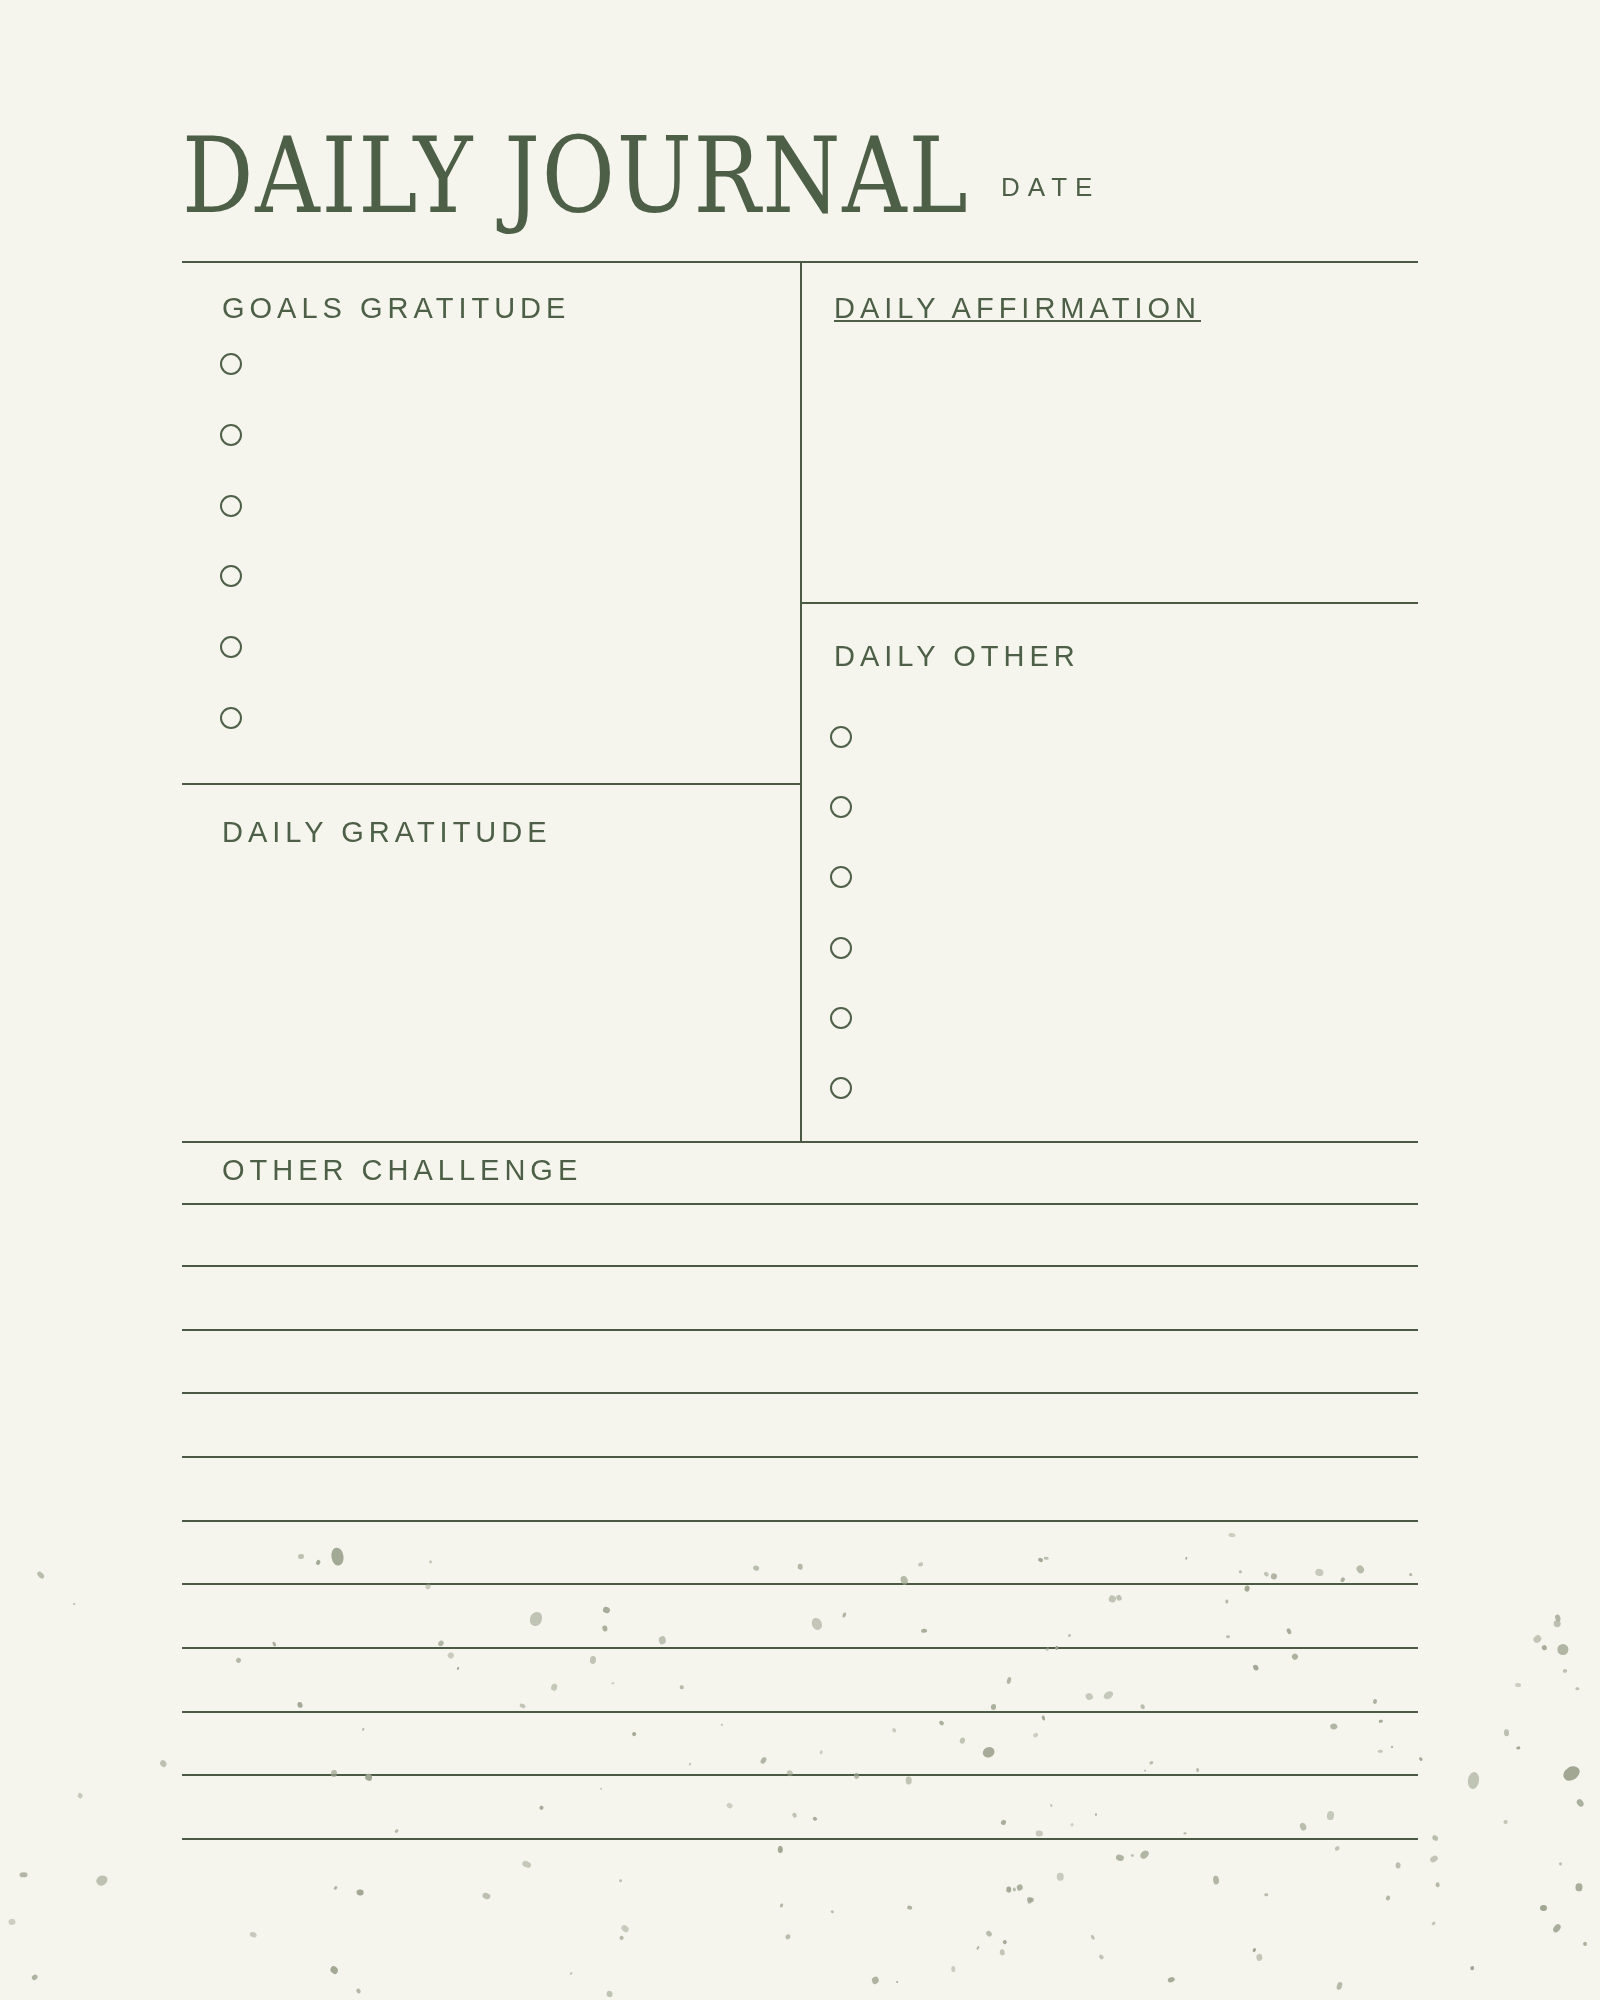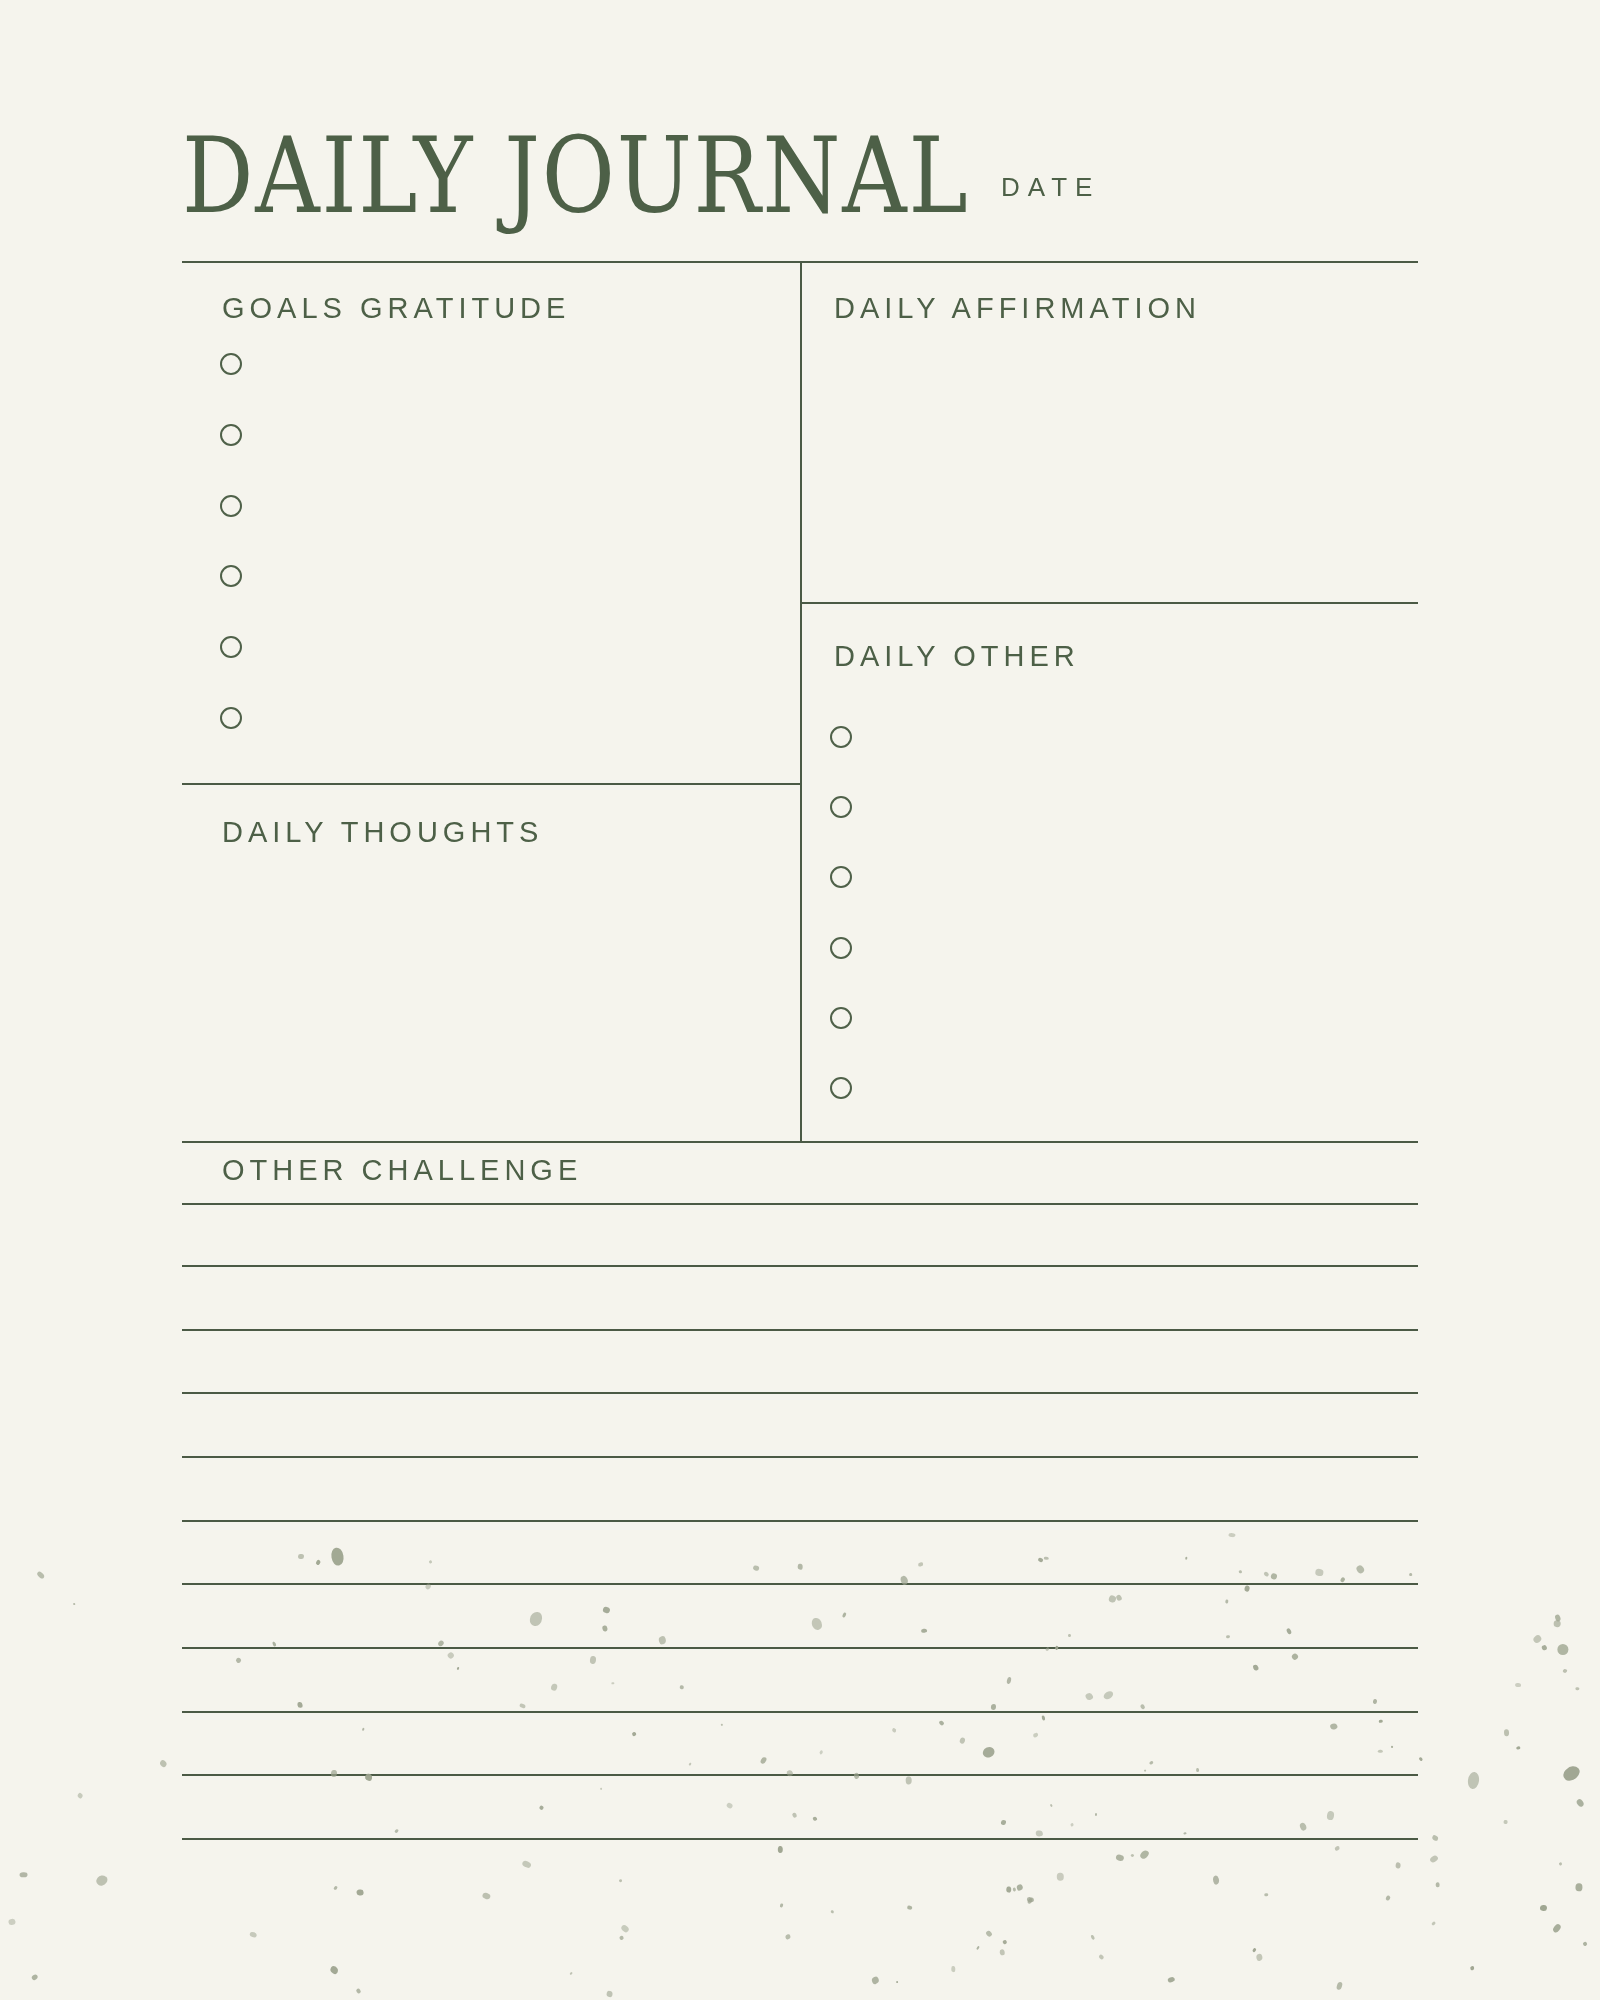--- a/index.html
+++ b/index.html
@@ -65,23 +65,23 @@
   <div class="date-label">DATE</div>
 
   <div class="hline" style="left:182px;top:261px;width:1236px;"></div>
   <div class="vline" style="left:800px;top:261px;height:882px;"></div>
   <div class="hline" style="left:182px;top:783px;width:620px;"></div>
   <div class="hline" style="left:800px;top:602px;width:618px;"></div>
   <div class="hline" style="left:182px;top:1141px;width:1236px;"></div>
   <div class="hline" style="left:182px;top:1203px;width:1236px;"></div>
 
   <div class="section-label" style="left:222px;top:294px;">GOALS GRATITUDE</div>
-  <div class="section-label" style="left:834px;top:294px;">DAILY AFFIRMATION</div>
+  <div class="section-label" style="left:834px;top:294px;text-decoration:underline;">DAILY AFFIRMATION</div>
   <div class="section-label" style="left:834px;top:642px;">DAILY OTHER</div>
-  <div class="section-label" style="left:222px;top:818px;">DAILY THOUGHTS</div>
+  <div class="section-label" style="left:222px;top:818px;">DAILY GRATITUDE</div>
   <div class="section-label" style="left:222px;top:1156px;">OTHER CHALLENGE</div>
 
   <div class="layer" id="gratitude-bullets">
       <div class="bullet" style="left: 220px; top: 353px;"></div>
       <div class="bullet" style="left: 220px; top: 424px;"></div>
       <div class="bullet" style="left: 220px; top: 495px;"></div>
       <div class="bullet" style="left: 220px; top: 565px;"></div>
       <div class="bullet" style="left: 220px; top: 636px;"></div>
       <div class="bullet" style="left: 220px; top: 707px;"></div>
     </div>

